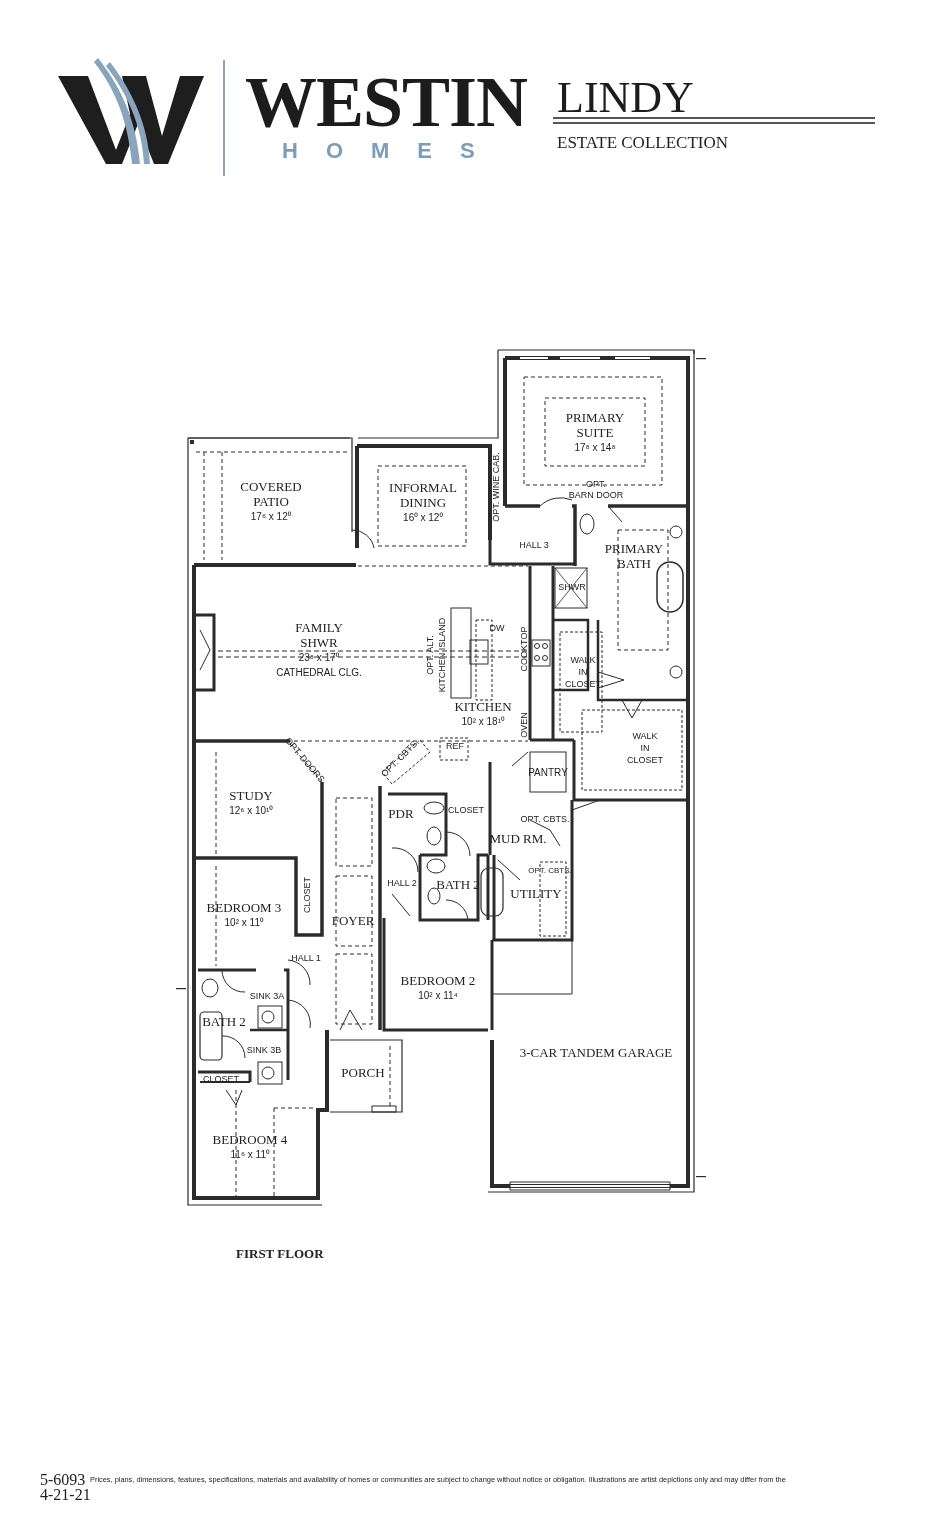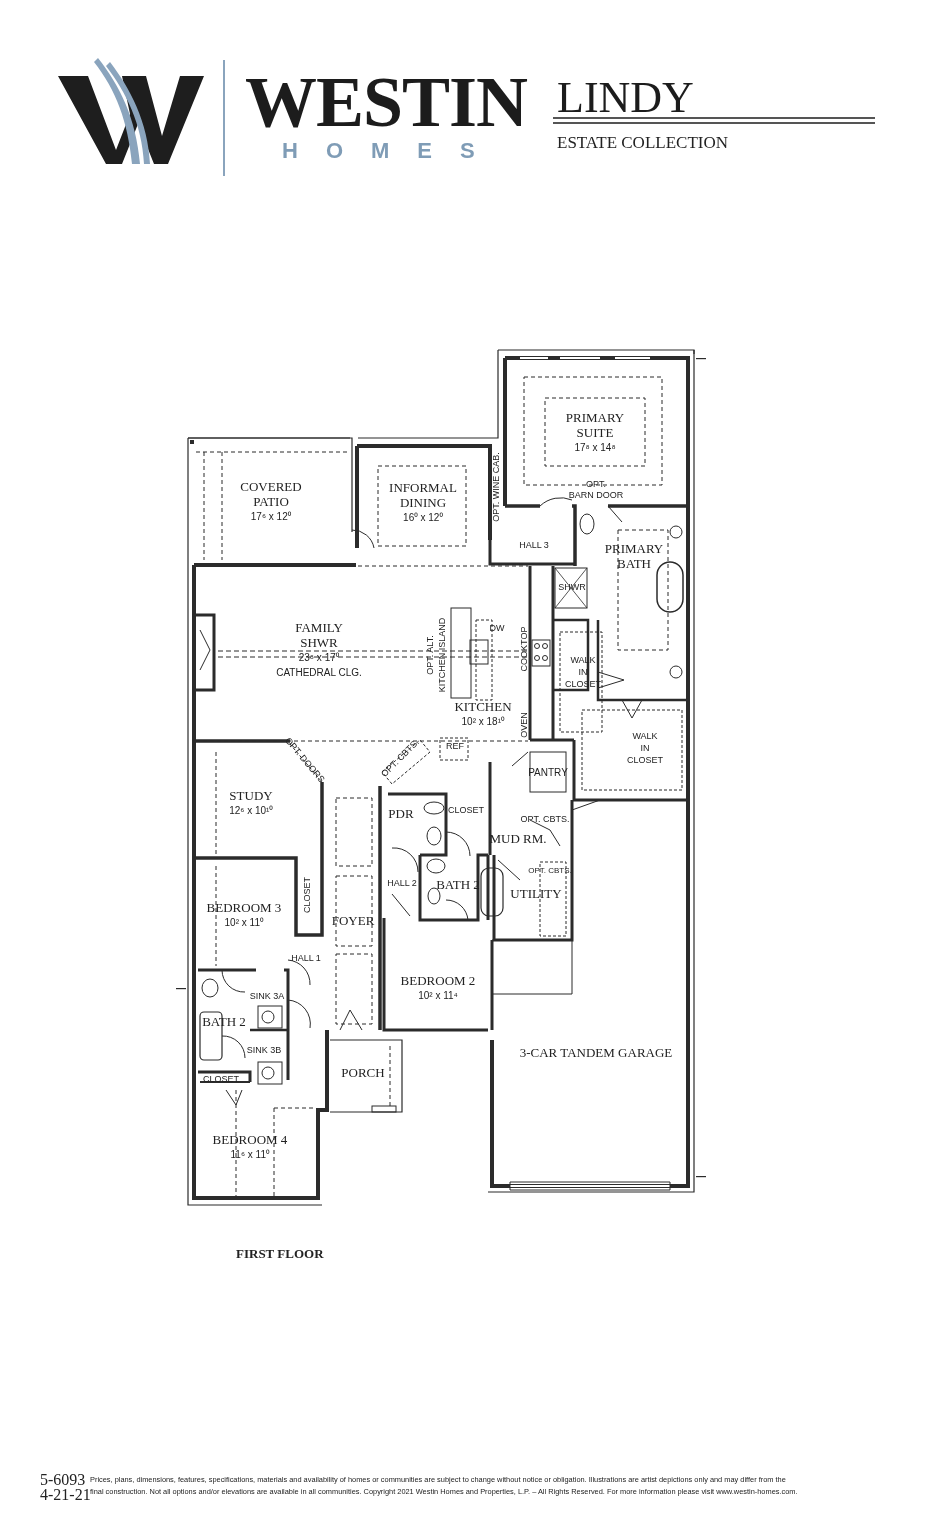--- a/index.html
+++ b/index.html
@@ -298,14 +298,13 @@
 <div class="sm" style="left:264px;top:1050px">SINK 3B</div>
 
 <div class="abs floor-label">FIRST FLOOR</div>
 
 <div class="abs foot-code">
   <div>5-6093</div>
   <div>4-21-21</div>
 </div>
 <div class="abs foot-legal">
   <div>Prices, plans, dimensions, features, specifications, materials and availability of homes or communities are subject to change without notice or obligation.  Illustrations are artist depictions only and may differ from the</div>
-  <div>final construction.  Not all options and/or elevations are available in all communities.  Copyright 2021 Westin Homes and Properties, L.P. – All Rights Reserved.  For more information please visit www.westin-homes.com.</div>
 </div>
 
 </body></html>

